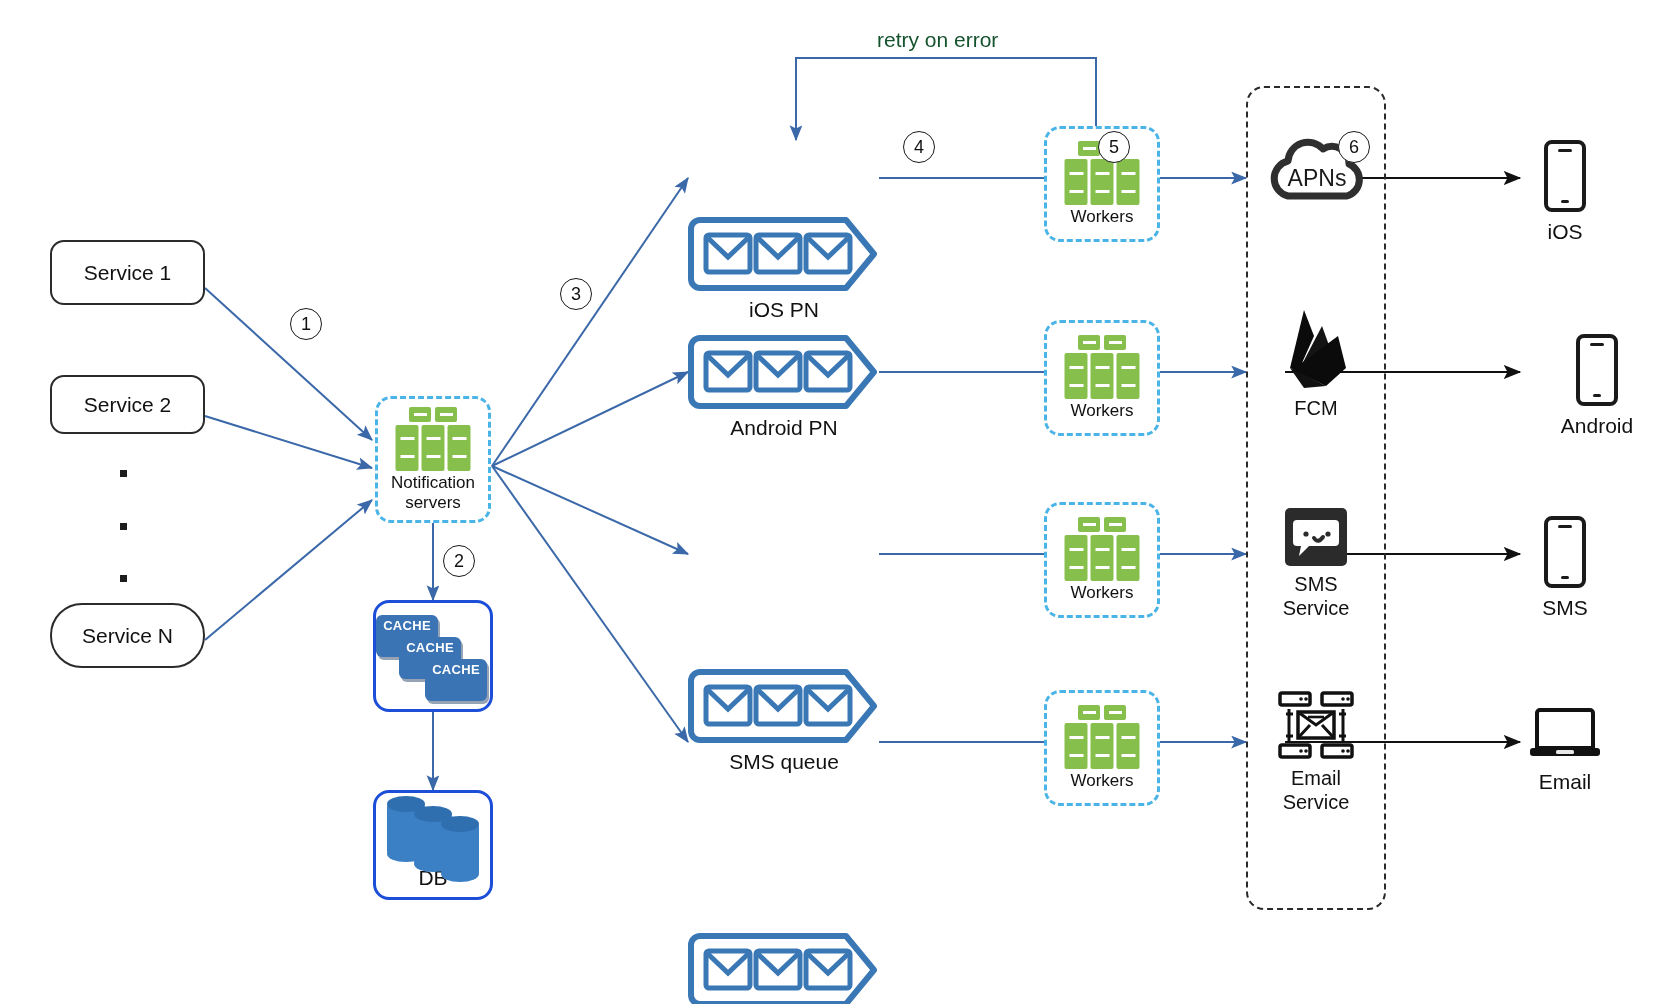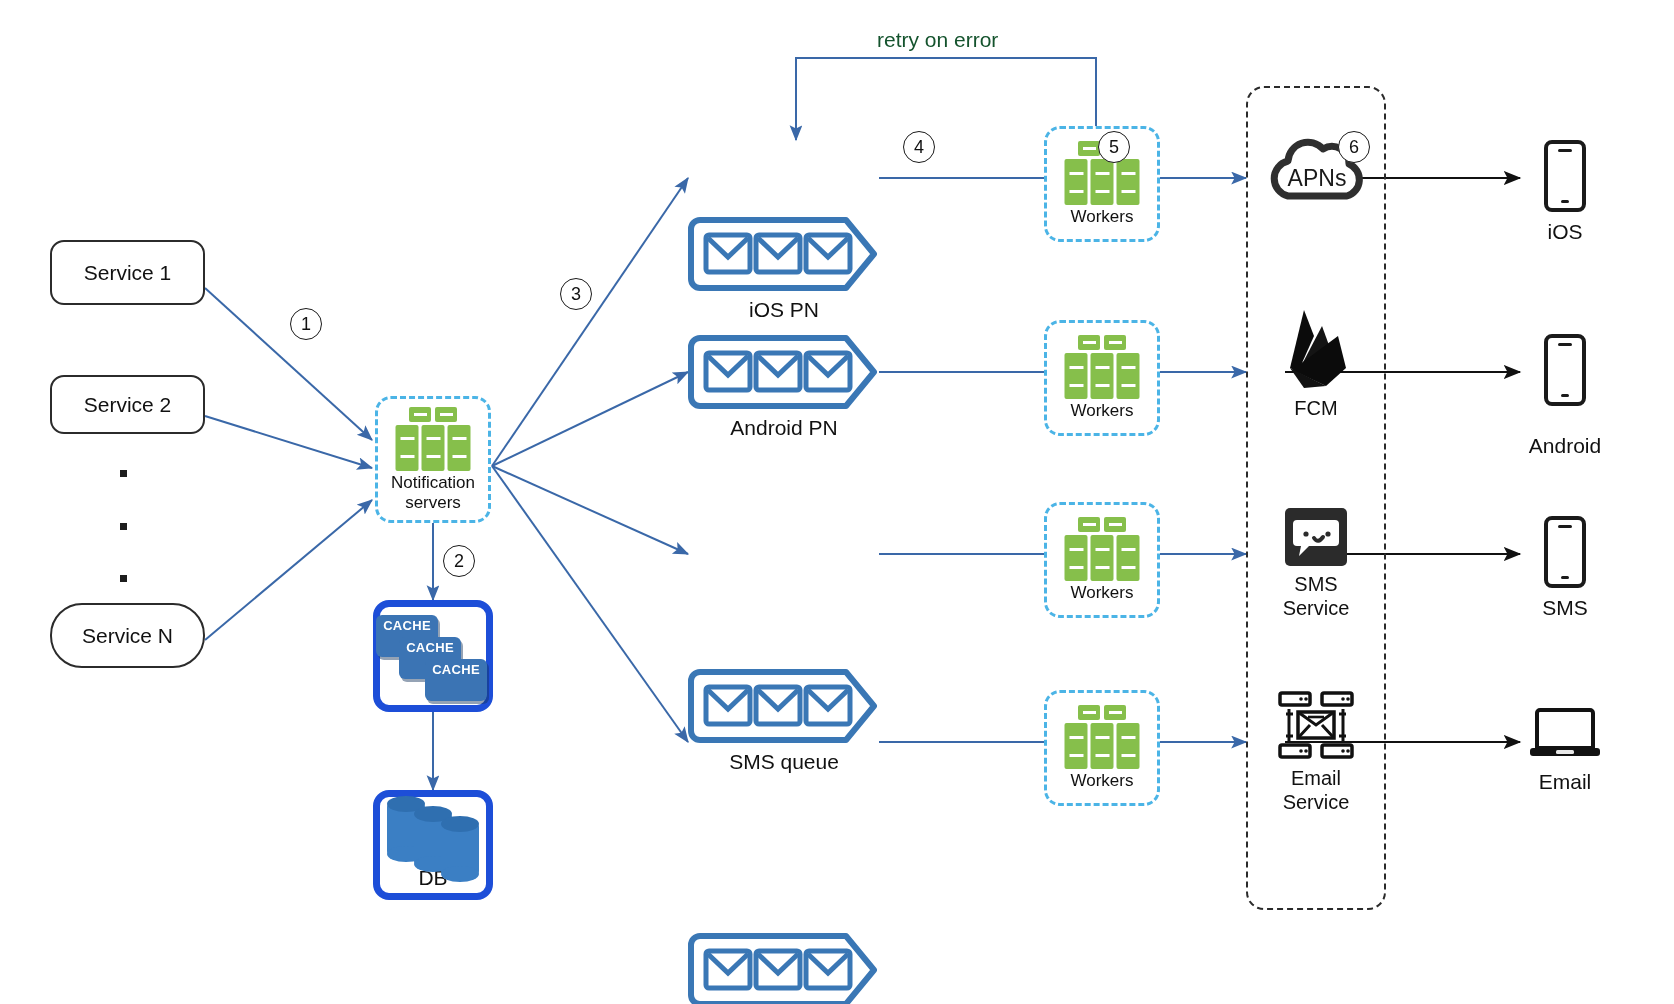--- a/index.html
+++ b/index.html
@@ -30,21 +30,21 @@
   .srvicon .top{position:absolute;top:0;display:flex;gap:4px;left:50%;transform:translateX(-50%);}
   .srvicon .tbox{width:22px;height:15px;background:#86bf4b;border-radius:2px;
                  display:flex;align-items:center;justify-content:center;}
   .srvicon .tbox i{display:block;width:13px;height:3px;background:#fff;}
   .srvicon .row{position:absolute;bottom:0;left:50%;transform:translateX(-50%);display:flex;gap:3px;}
   .srvicon .unit{width:23px;height:46px;background:#86bf4b;border-radius:2px;
                  display:flex;flex-direction:column;align-items:center;justify-content:space-around;padding:5px 0;box-sizing:border-box;}
   .srvicon .unit i{display:block;width:14px;height:3px;background:#fff;}
 
   
-  .bluepanel{border:7px solid #1d4ed8;border-radius:16px;background:#fff;
+  .bluepanel{border:3px solid #1d4ed8;border-radius:16px;background:#fff;
              display:flex;flex-direction:column;align-items:center;justify-content:center;}
   .bluepanel .cap{font-size:21px;color:#111;margin-top:4px;}
 
   .cachestack{position:relative;width:120px;height:90px;}
   .cachecard{position:absolute;width:62px;height:42px;background:#3b74b4;border-radius:6px;
              box-shadow:2px 3px 0 rgba(20,50,90,.45);
              color:#fff;font-size:13px;font-weight:bold;letter-spacing:.3px;
              display:flex;align-items:flex-start;justify-content:center;padding-top:3px;box-sizing:border-box;
              font-family:"Liberation Sans",sans-serif;}
 
@@ -432,21 +432,21 @@
 
   <div class="destitem" style="left:1505px;top:140px;width:120px;">
     <svg width="42" height="72" viewBox="0 0 42 72">
       <rect x="2" y="2" width="38" height="68" rx="6" fill="#fff" stroke="#1a1a1a" stroke-width="4"></rect>
       <rect x="14" y="9" width="14" height="3" rx="1.5" fill="#1a1a1a"></rect>
       <rect x="17" y="60" width="8" height="3" rx="1.5" fill="#1a1a1a"></rect>
     </svg>
     <div class="nm">iOS</div>
   </div>
 
-  <div class="destitem" style="left:1505px;top:334px;width:120px;gap:20px;">
+  <div class="destitem" style="left:1537px;top:334px;width:120px;">
     <svg width="42" height="72" viewBox="0 0 42 72">
       <rect x="2" y="2" width="38" height="68" rx="6" fill="#fff" stroke="#1a1a1a" stroke-width="4"></rect>
       <rect x="14" y="9" width="14" height="3" rx="1.5" fill="#1a1a1a"></rect>
       <rect x="17" y="60" width="8" height="3" rx="1.5" fill="#1a1a1a"></rect>
     </svg>
     <div class="nm">Android</div>
   </div>
 
   <div class="destitem" style="left:1505px;top:516px;width:120px;">
     <svg width="42" height="72" viewBox="0 0 42 72">

